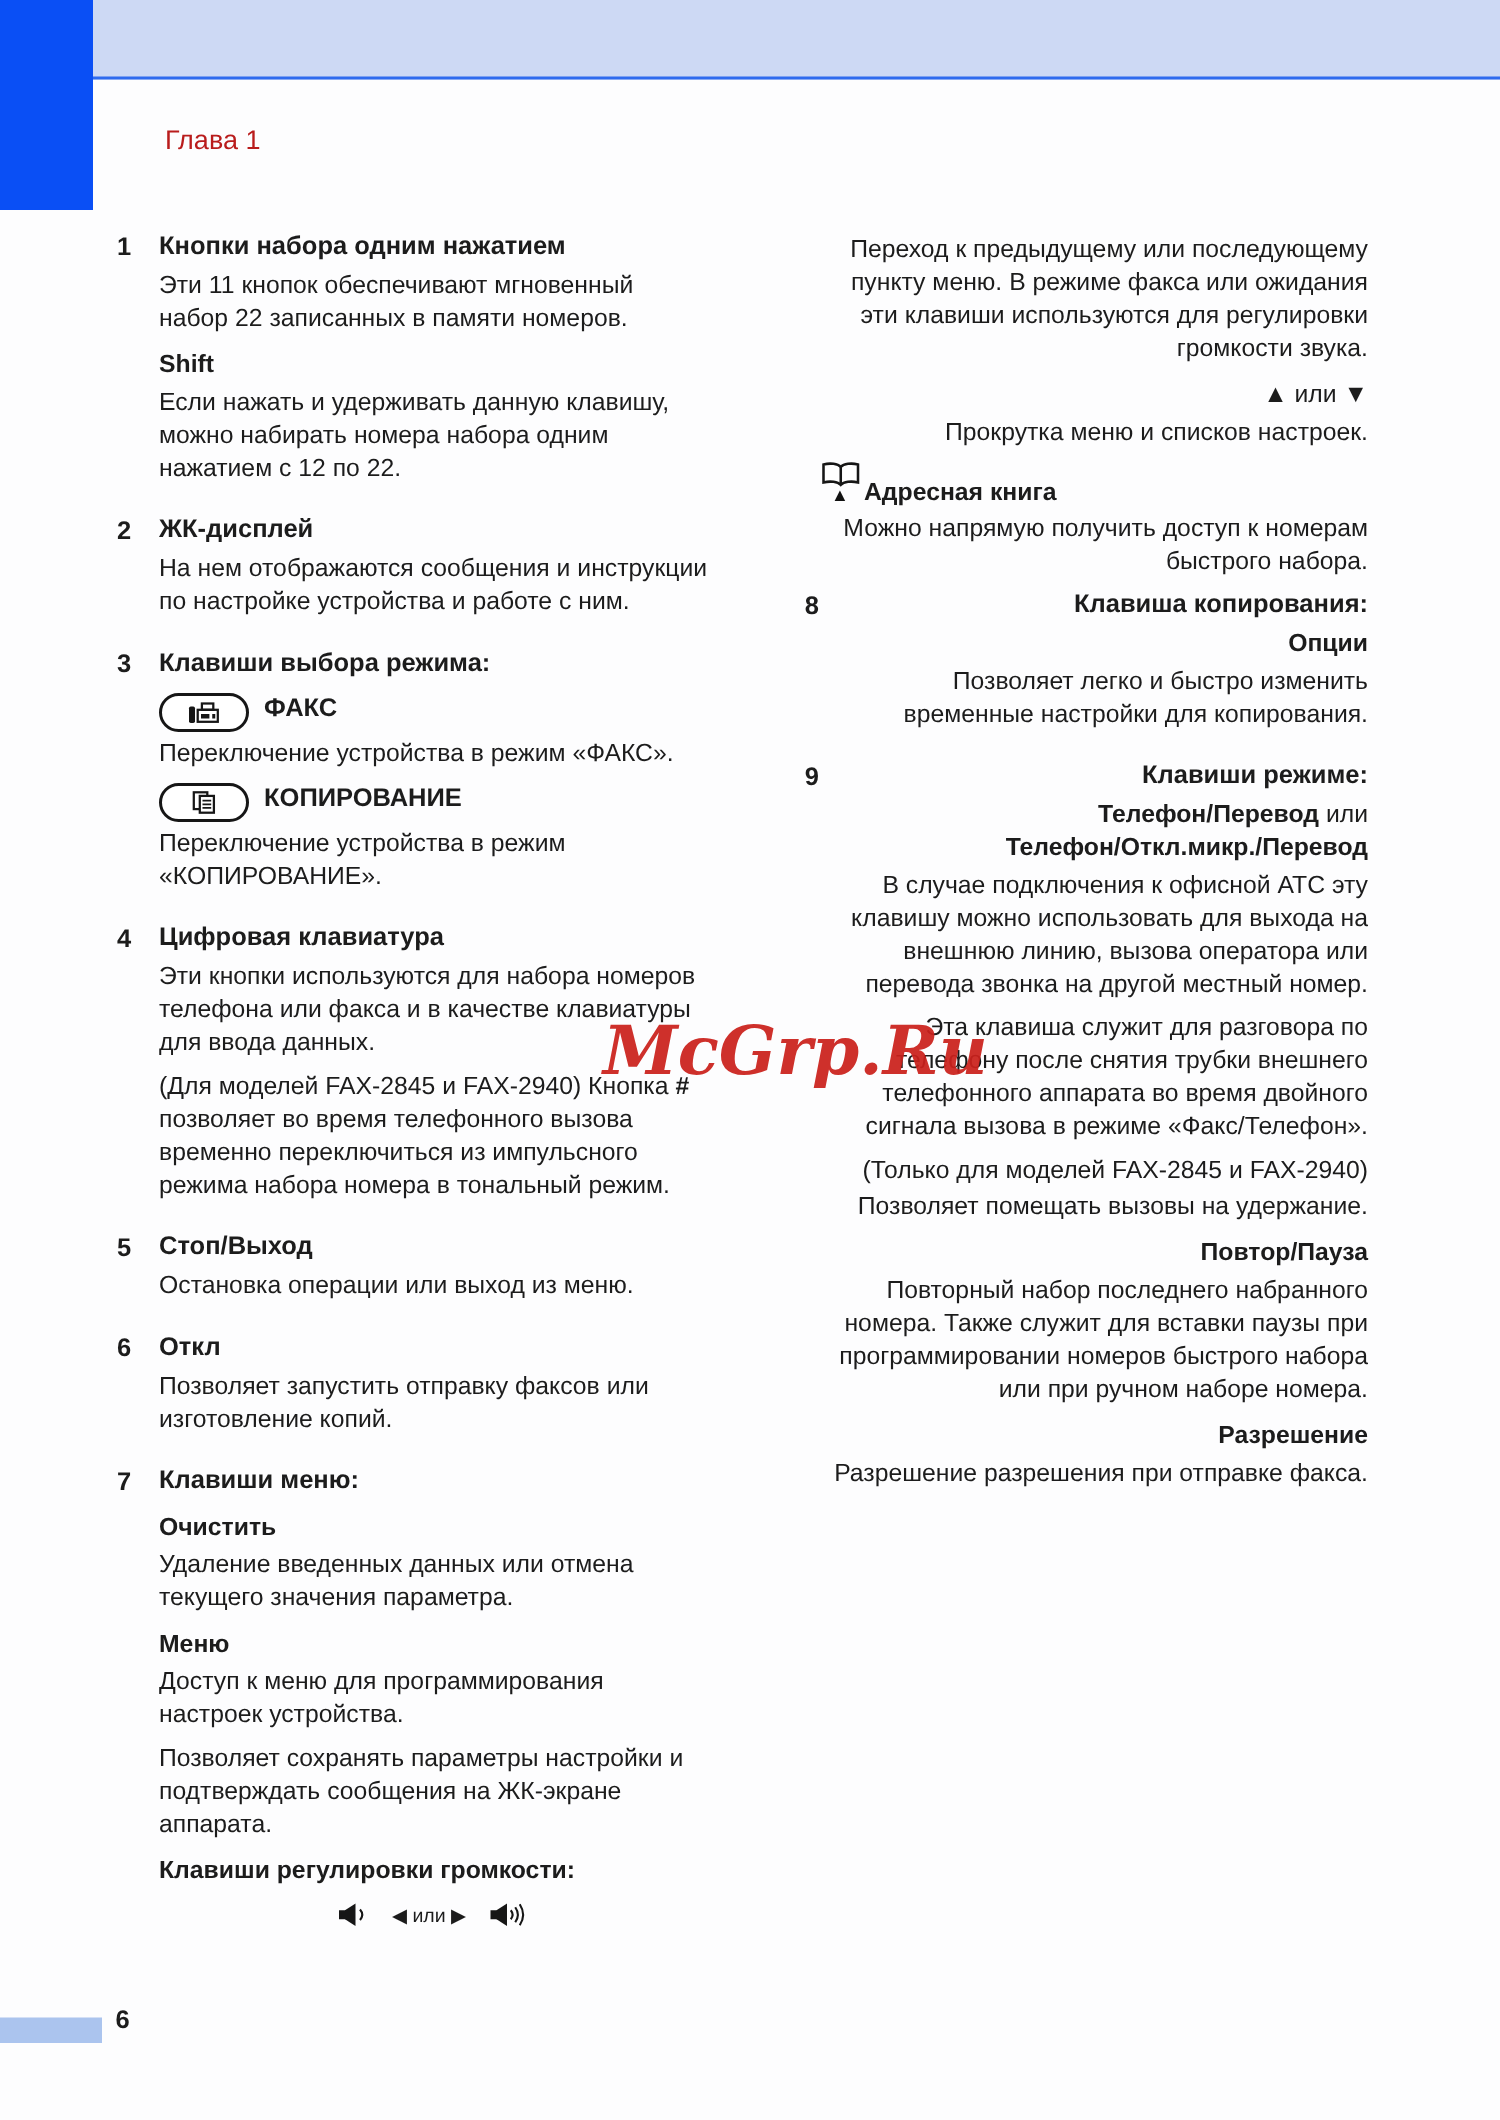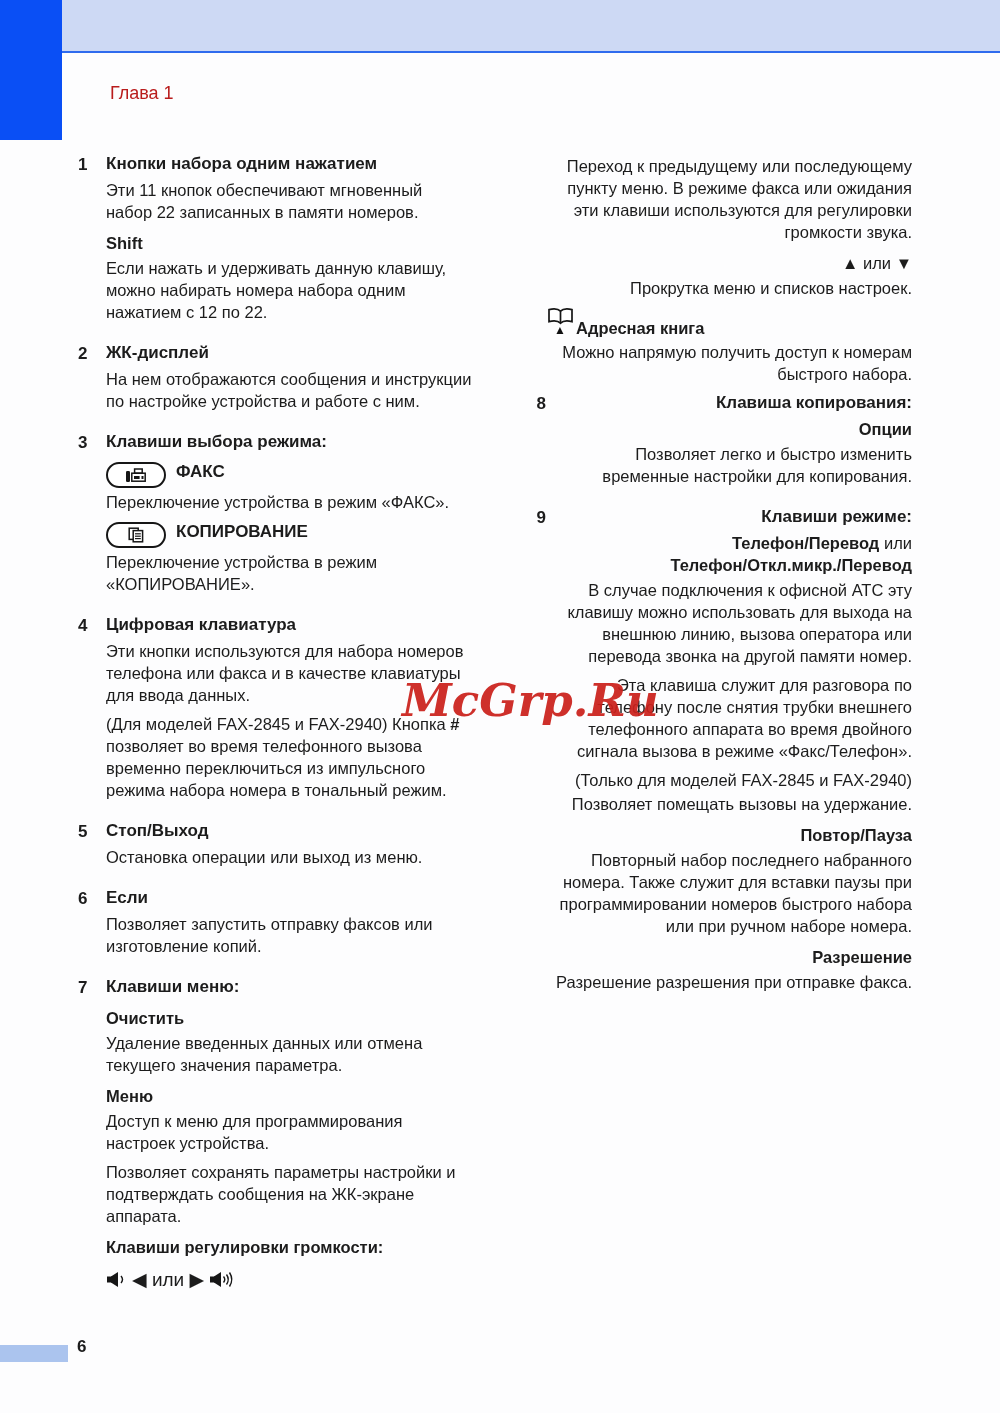--- a/index.html
+++ b/index.html
@@ -30,21 +30,21 @@
   .sub{font-weight:bold;font-size:16.5px;line-height:22px;margin:9px 0 3px;}
   .para{font-size:16.5px;line-height:22px;margin:2px 0 7px;}
   .b{font-weight:bold;}
   .cont-para{padding-left:28px;}
   
   .mode-line{display:flex;align-items:flex-start;margin:9px 0 3px;}
   .pill{flex:none;display:inline-flex;align-items:center;justify-content:center;
         width:56px;height:22px;border:2px solid #161616;border-radius:13px;margin-right:10px;background:#fff;}
   .mode-label{font-weight:bold;font-size:17px;}
   
-  .volume-line{display:flex;align-items:center;gap:5px;margin-top:10px;font-size:19px;}
+  .volume-line{display:flex;align-items:center;gap:15px;margin-top:10px;font-size:13px;justify-content:center;}
   
   .ab-line{display:flex;align-items:flex-start;margin:9px 0 3px;}
   .ab-icon{display:flex;flex-direction:column;align-items:center;width:28px;flex:none;margin-right:2px;}
   .ab-tri{font-size:12px;line-height:10px;color:#111;}
   .ab-label{font-weight:bold;font-size:16.5px;line-height:20px;margin-top:10px;}
   
   .footer-bar{position:absolute;left:0;top:1345px;width:68px;height:17px;background:#abc4ee;}
   .page-num{position:absolute;left:77px;top:1337px;font-size:17px;font-weight:bold;}
 </style>
 </head>
@@ -130,21 +130,21 @@
       <div class="num">5</div>
       <div class="ibody">
         <div class="ititle">Стоп/Выход</div>
         <div class="para">Остановка операции или выход из меню.</div>
       </div>
     </div>
 
     <div class="num-item">
       <div class="num">6</div>
       <div class="ibody">
-        <div class="ititle">Если</div>
+        <div class="ititle">Откл</div>
         <div class="para">Позволяет запустить отправку факсов или изготовление копий.</div>
       </div>
     </div>
 
     <div class="num-item">
       <div class="num">7</div>
       <div class="ibody">
         <div class="ititle">Клавиши меню:</div>
         <div class="sub">Очистить</div>
         <div class="para">Удаление введенных данных или отмена текущего значения параметра.</div>
@@ -207,21 +207,21 @@
         <div class="para">Позволяет легко и быстро изменить временные настройки для копирования.</div>
       </div>
     </div>
 
     <div class="num-item">
       <div class="num">9</div>
       <div class="ibody">
         <div class="ititle">Клавиши режиме:</div>
         <div style="font-size:16.5px;line-height:22px;margin:2px 0 0;"><span class="b">Телефон/Перевод</span><span> или</span></div>
         <div class="sub" style="margin-top:0;">Телефон/Откл.микр./Перевод</div>
-        <div class="para">В случае подключения к офисной АТС эту клавишу можно использовать для выхода на внешнюю линию, вызова оператора или перевода звонка на другой памяти номер.</div>
+        <div class="para">В случае подключения к офисной АТС эту клавишу можно использовать для выхода на внешнюю линию, вызова оператора или перевода звонка на другой местный номер.</div>
         <div class="para">Эта клавиша служит для разговора по телефону после снятия трубки внешнего телефонного аппарата во время двойного сигнала вызова в режиме «Факс/Телефон».</div>
         <div class="para" style="margin-bottom:2px;">(Только для моделей FAX-2845 и FAX-2940)</div>
         <div class="para">Позволяет помещать вызовы на удержание.</div>
         <div class="sub">Повтор/Пауза</div>
         <div class="para">Повторный набор последнего набранного номера. Также служит для вставки паузы при программировании номеров быстрого набора или при ручном наборе номера.</div>
         <div class="sub">Разрешение</div>
         <div class="para">Разрешение разрешения при отправке факса.</div>
       </div>
     </div>
   </div>

